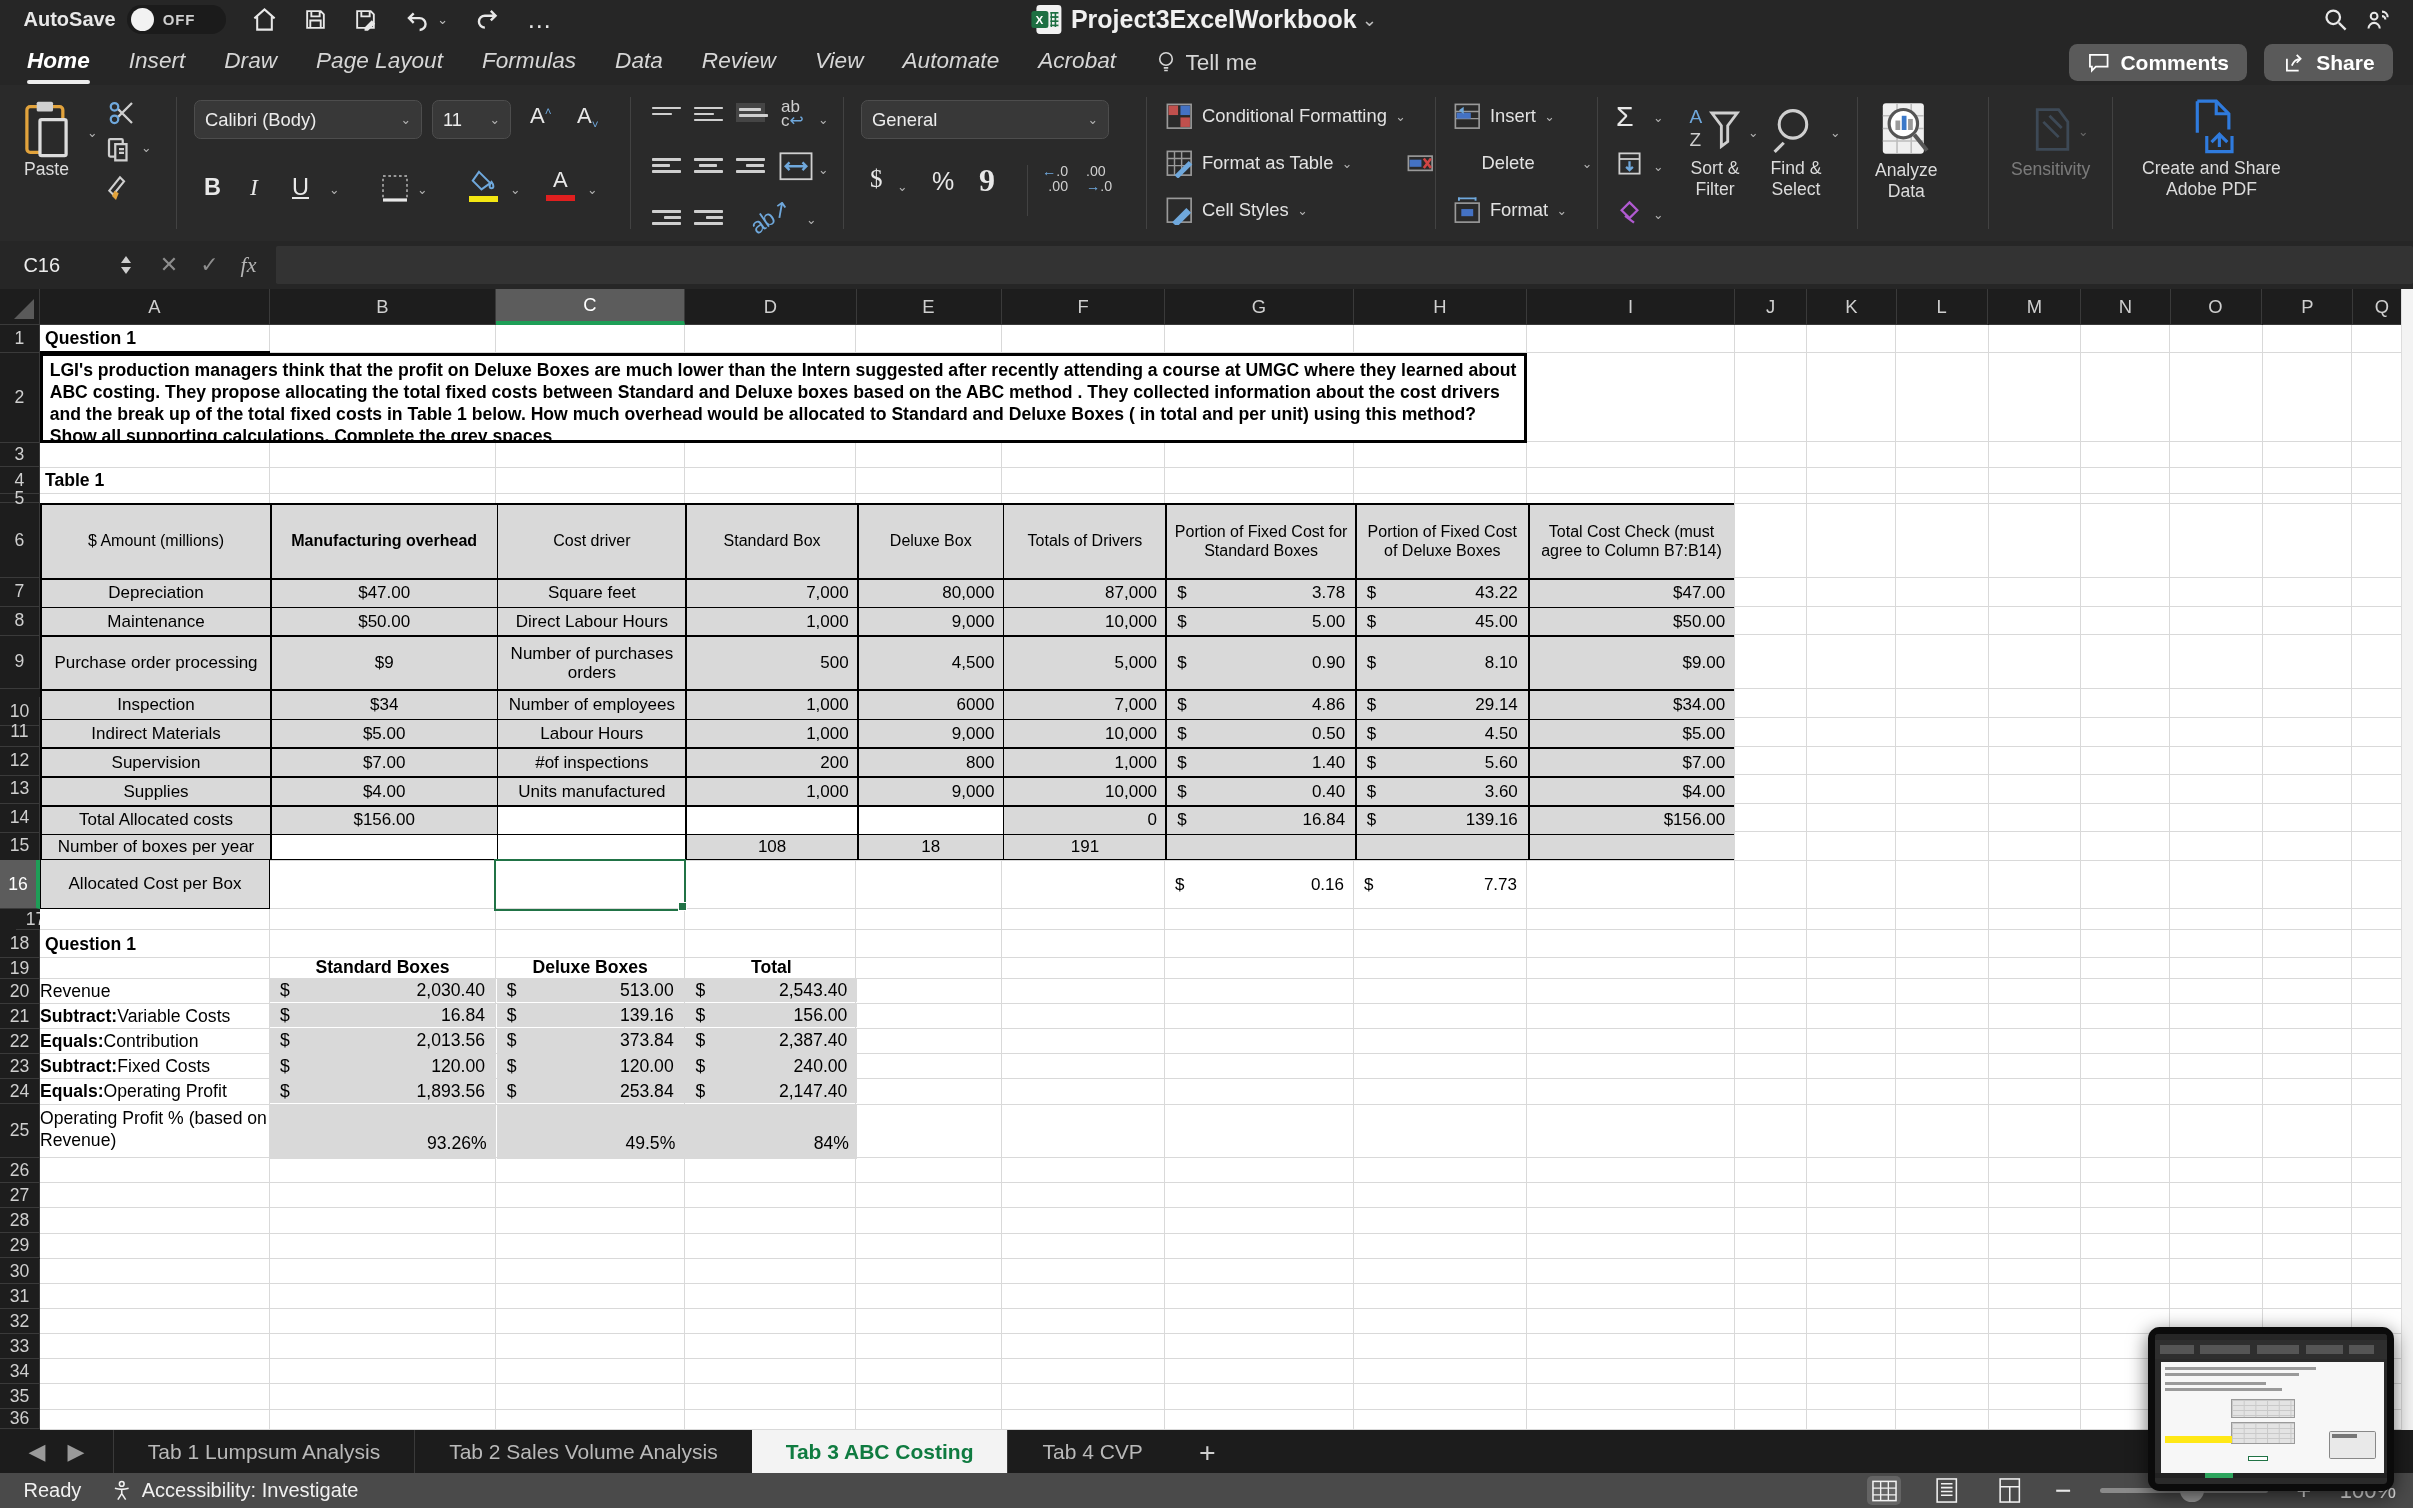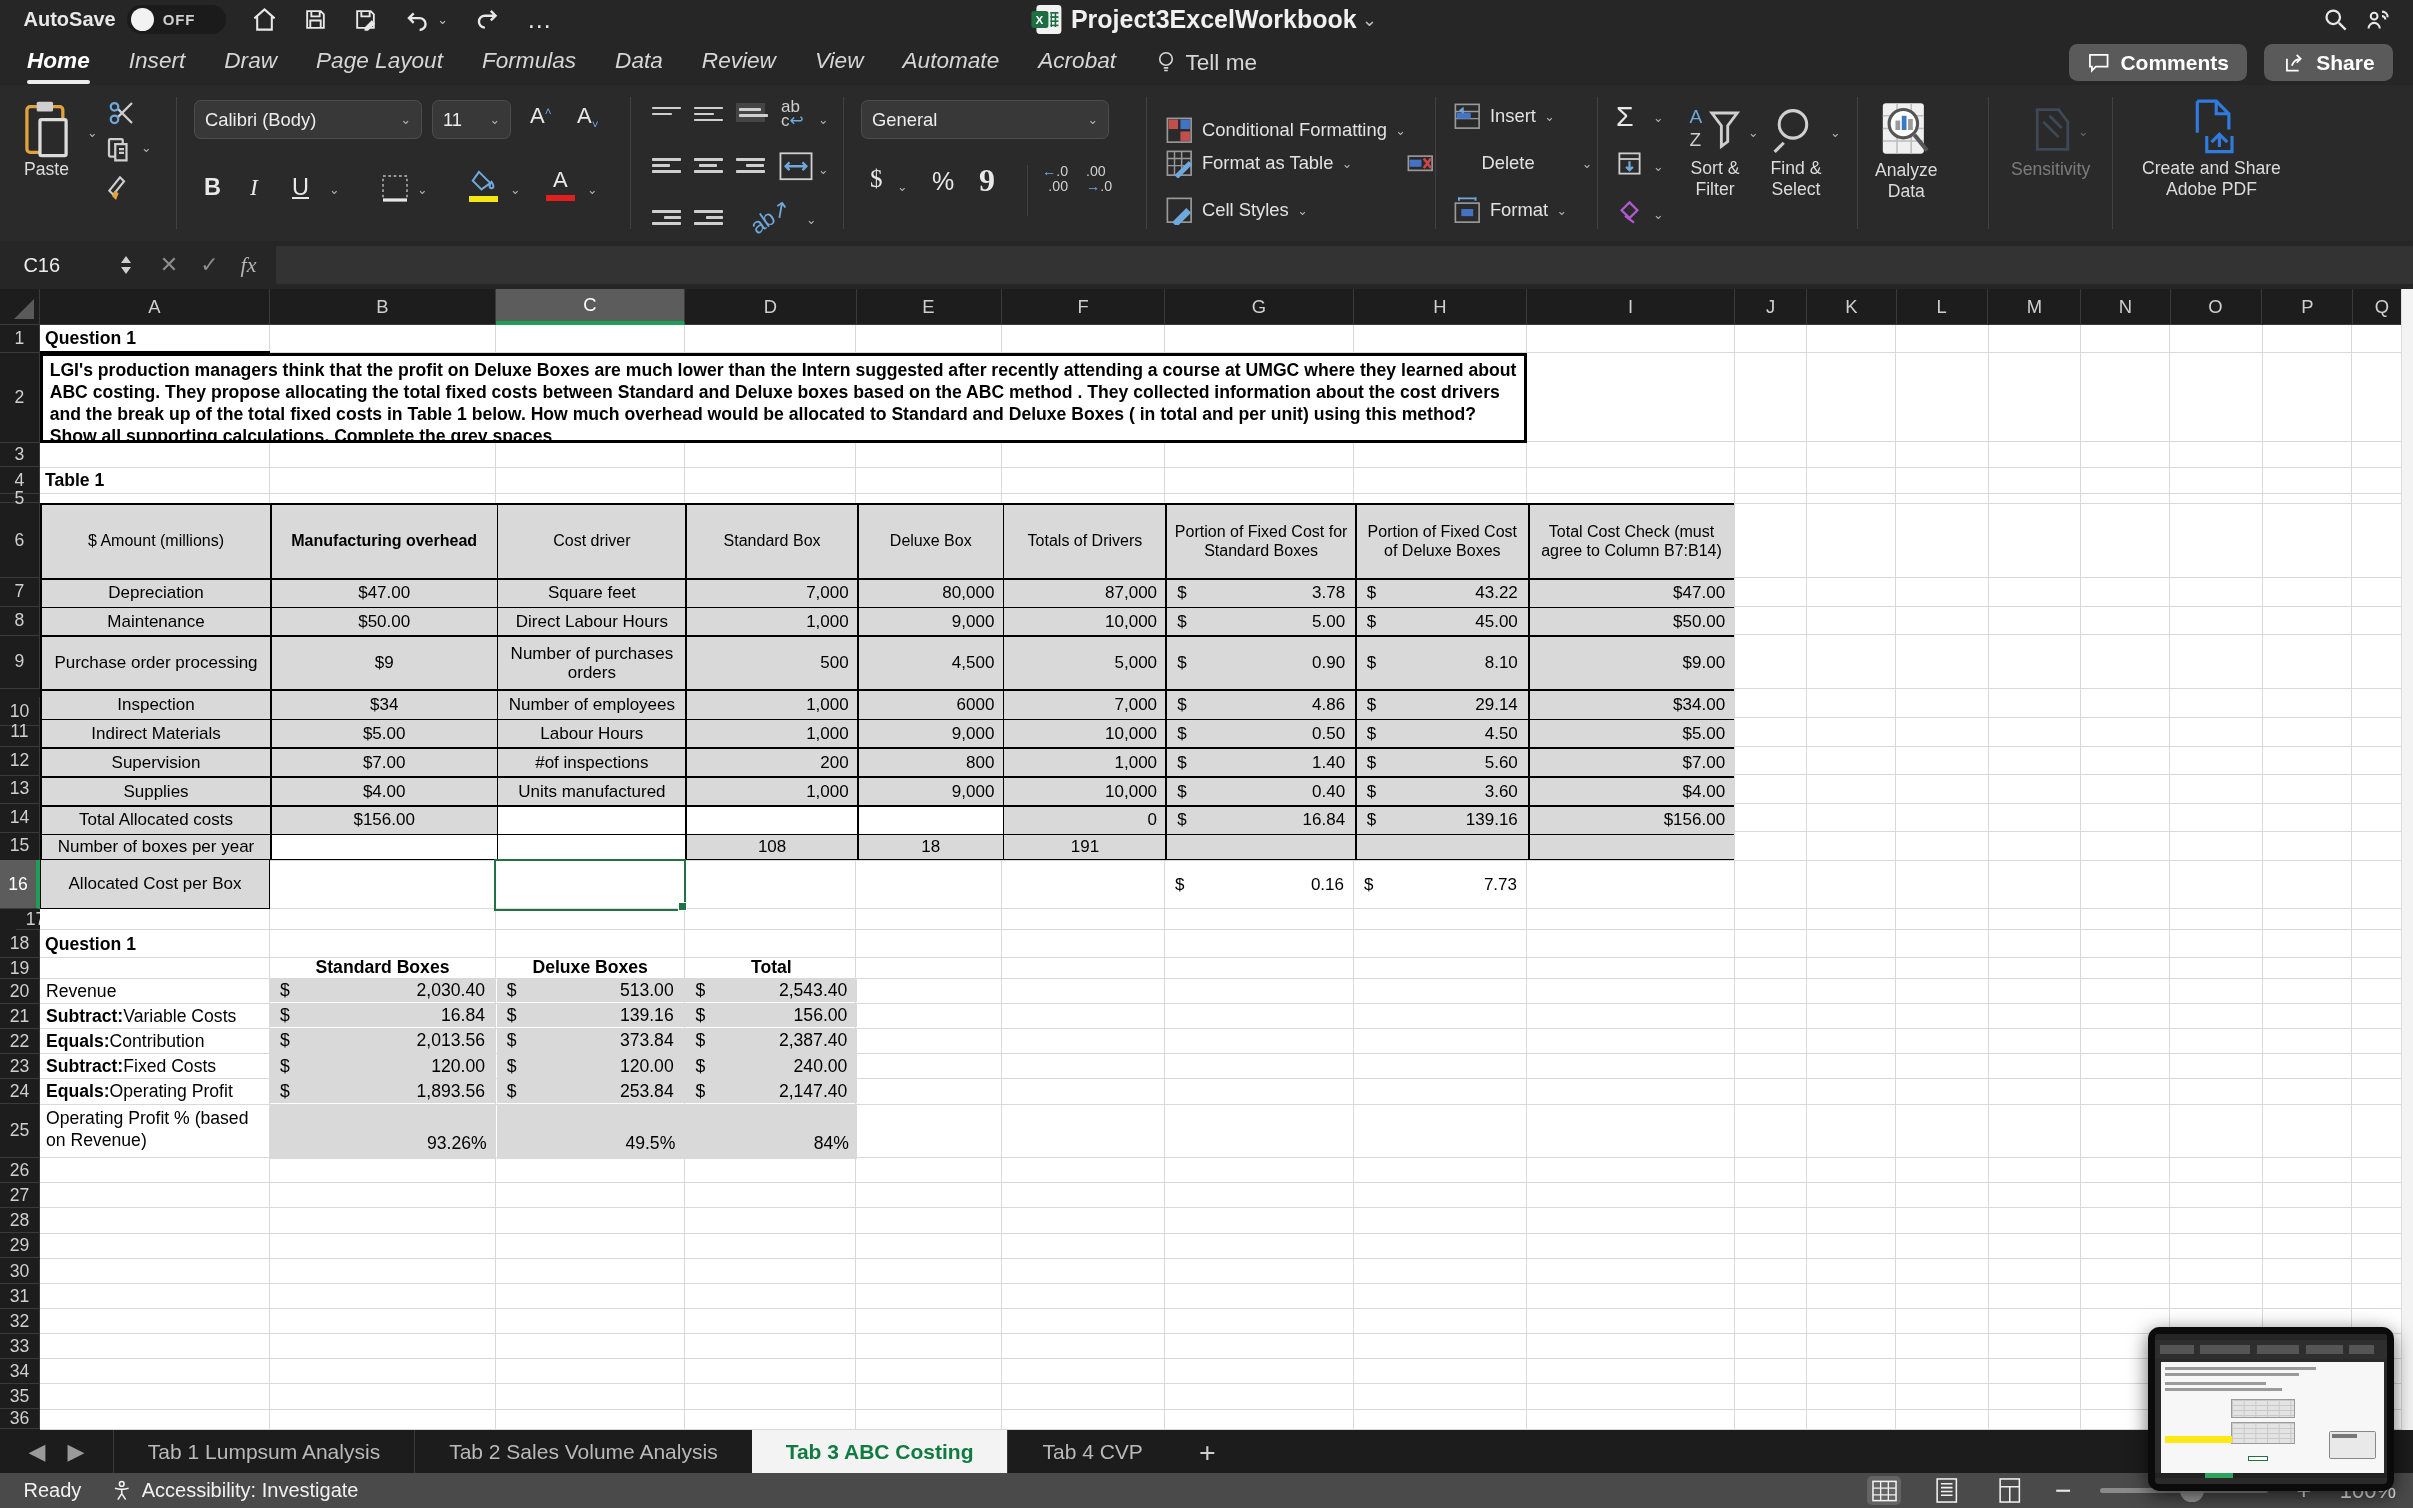--- a/index.html
+++ b/index.html
@@ -86,21 +86,21 @@
   #table1 .hdr { font-size:16px; }
   #table1 .white { background:#fff; }
   #table1 .num { justify-content:flex-end; text-align:right; padding-right:8.4px; }
   .acc { justify-content:space-between !important; padding:0 10px !important; text-align:left; }
   .acc .val { margin-left:auto; }
   
   #lowtable { position:absolute; display:grid; gap:1.7px; background:transparent; }
   #lowtable .lc { background:#d9d9d9; display:flex; align-items:center; font-size:17.6px; color:#000; }
   #lowtable .lhdr { background:transparent; justify-content:center; font-weight:bold; }
   #lowtable .pct { justify-content:flex-end; padding-right:8.4px; align-items:flex-end; padding-bottom:5px; }
-  .lowlabel { position:absolute; display:flex; align-items:center; font-size:17.6px; color:#000; padding-left:6px; }
+  .lowlabel { position:absolute; display:flex; align-items:center; font-size:17.6px; color:#000; padding-left:0; }
   
   #sel-cell { position:absolute; border:2.5px solid #217346; background:transparent; }
   #sel-handle { position:absolute; width:9.2px; height:9.2px; background:#217346; border:1.7px solid #fff; }
   
   #vscroll { position:absolute; right:0; top:289px; width:11.7px; height:1141px; background:#f3f3f3; border-left:0.8px solid #dcdcdc; }
   
   #sheettabs { position:absolute; left:0; top:1430px; width:2413px; height:44px; background:#1c1c1c;
     display:flex; align-items:stretch; color:#b9b9b9; }
   #tab-arrows { display:flex; align-items:center; gap:22px; padding:0 28.5px; color:#9a9a9a; font-size:22px; }
   .stab { display:flex; align-items:center; padding:0 34px; font-size:21px; border-left:0.8px solid #3a3a3a; }
@@ -362,21 +362,21 @@
   </div>
   <span class="abs" style="left:870px; top:80px; font-size:25px; color:#e8e8e8; font-family:'Liberation Serif',serif;">$</span>
   <span class="mini-chev abs" style="left:897px; top:94px;">⌄</span>
   <span class="abs" style="left:932px; top:82px; font-size:25px; color:#e8e8e8;">%</span>
   <span class="abs" style="left:979px; top:77px; font-size:32px; font-weight:bold; color:#e8e8e8; font-family:'Liberation Serif',serif;">9</span>
   <div class="rb-div" style="left:1027px; top:80px; bottom:25px;"></div>
   <span class="abs" style="left:1042px; top:79px; font-size:14.2px; color:#cfcfcf; line-height:15px; text-align:right;"><span style="color:#6fa8dc;">←</span>.0<br>.00</span>
   <span class="abs" style="left:1086px; top:79px; font-size:14.2px; color:#cfcfcf; line-height:15px;">.00<br><span style="color:#6fa8dc;">→</span>.0</span>
   <div class="rb-div" style="left:1146px;"></div>
 
-  <div class="rowbtn" style="left:1165px; top:31px;">
+  <div class="rowbtn" style="left:1165px; top:17px;">
     <svg width="28.5" height="28.5" viewBox="0 0 24 24">
         <rect x="2" y="2" width="20" height="20" fill="none" stroke="#9a9a9a" stroke-width="1.4"></rect>
         <rect x="3" y="3" width="8" height="8" fill="#c0504d"></rect>
         <rect x="13" y="13" width="8" height="8" fill="#c0504d"></rect>
         <rect x="13" y="3" width="8" height="8" fill="#4472c4"></rect>
       </svg>
     <span>Conditional Formatting</span>
       <span class="mini-chev">⌄</span>
   </div>
   <div class="rowbtn" style="left:1165px; top:64px;">

